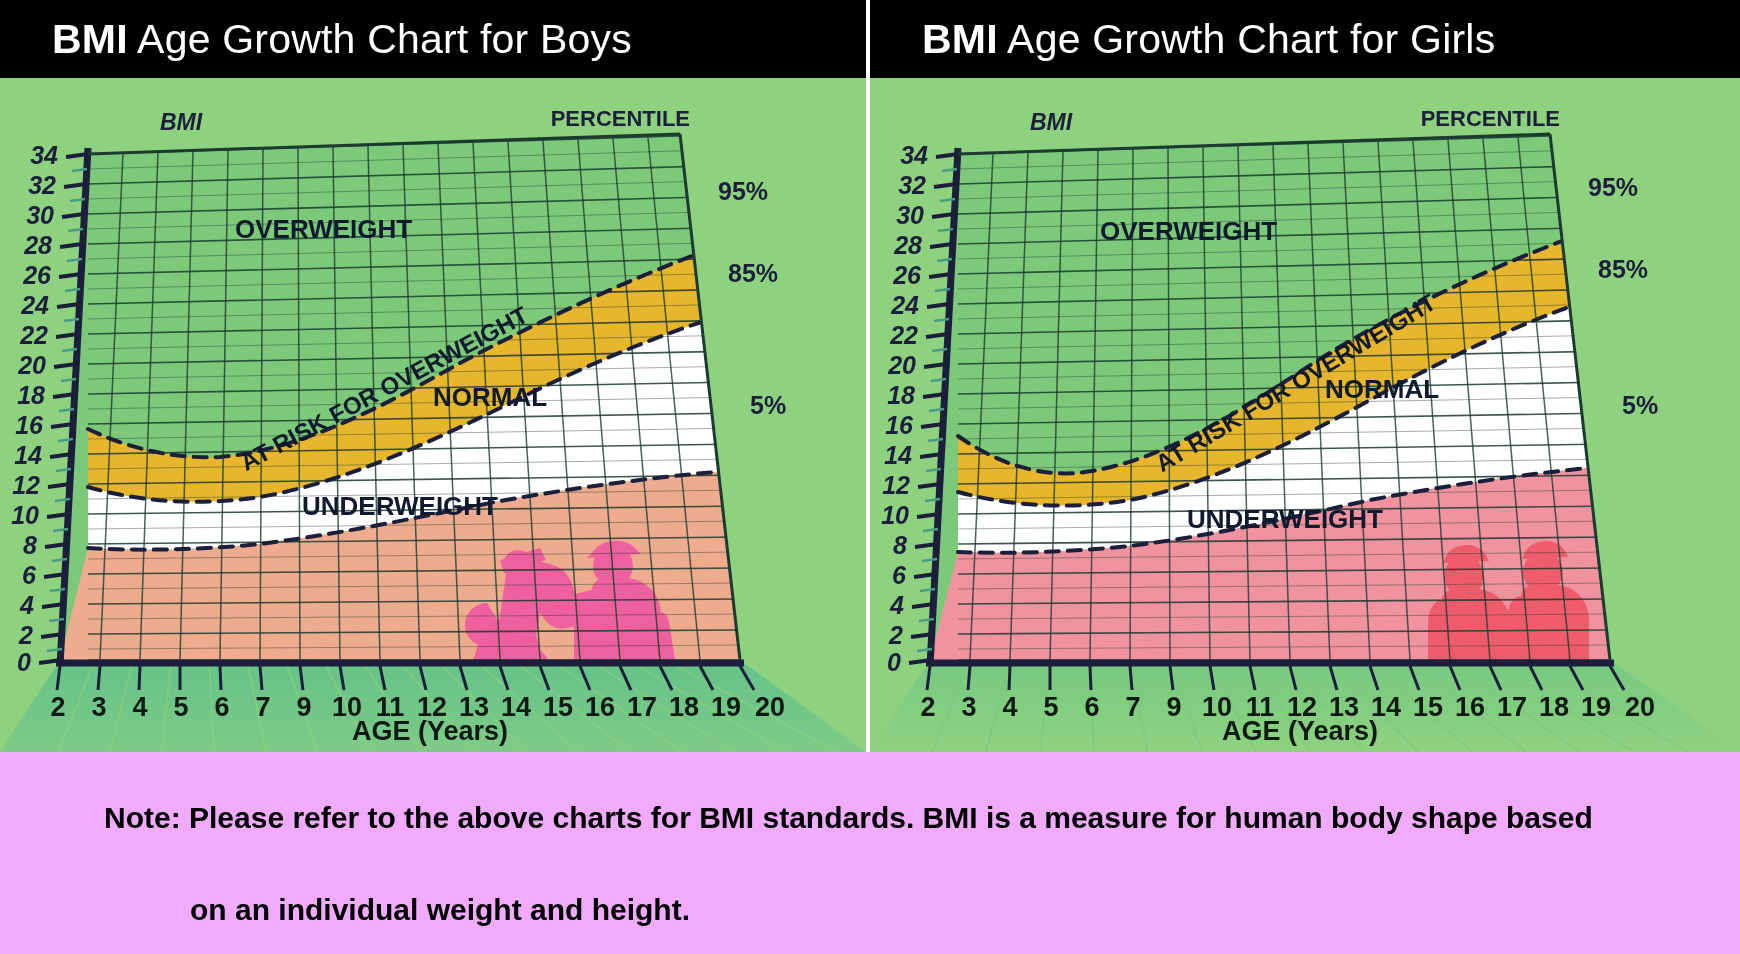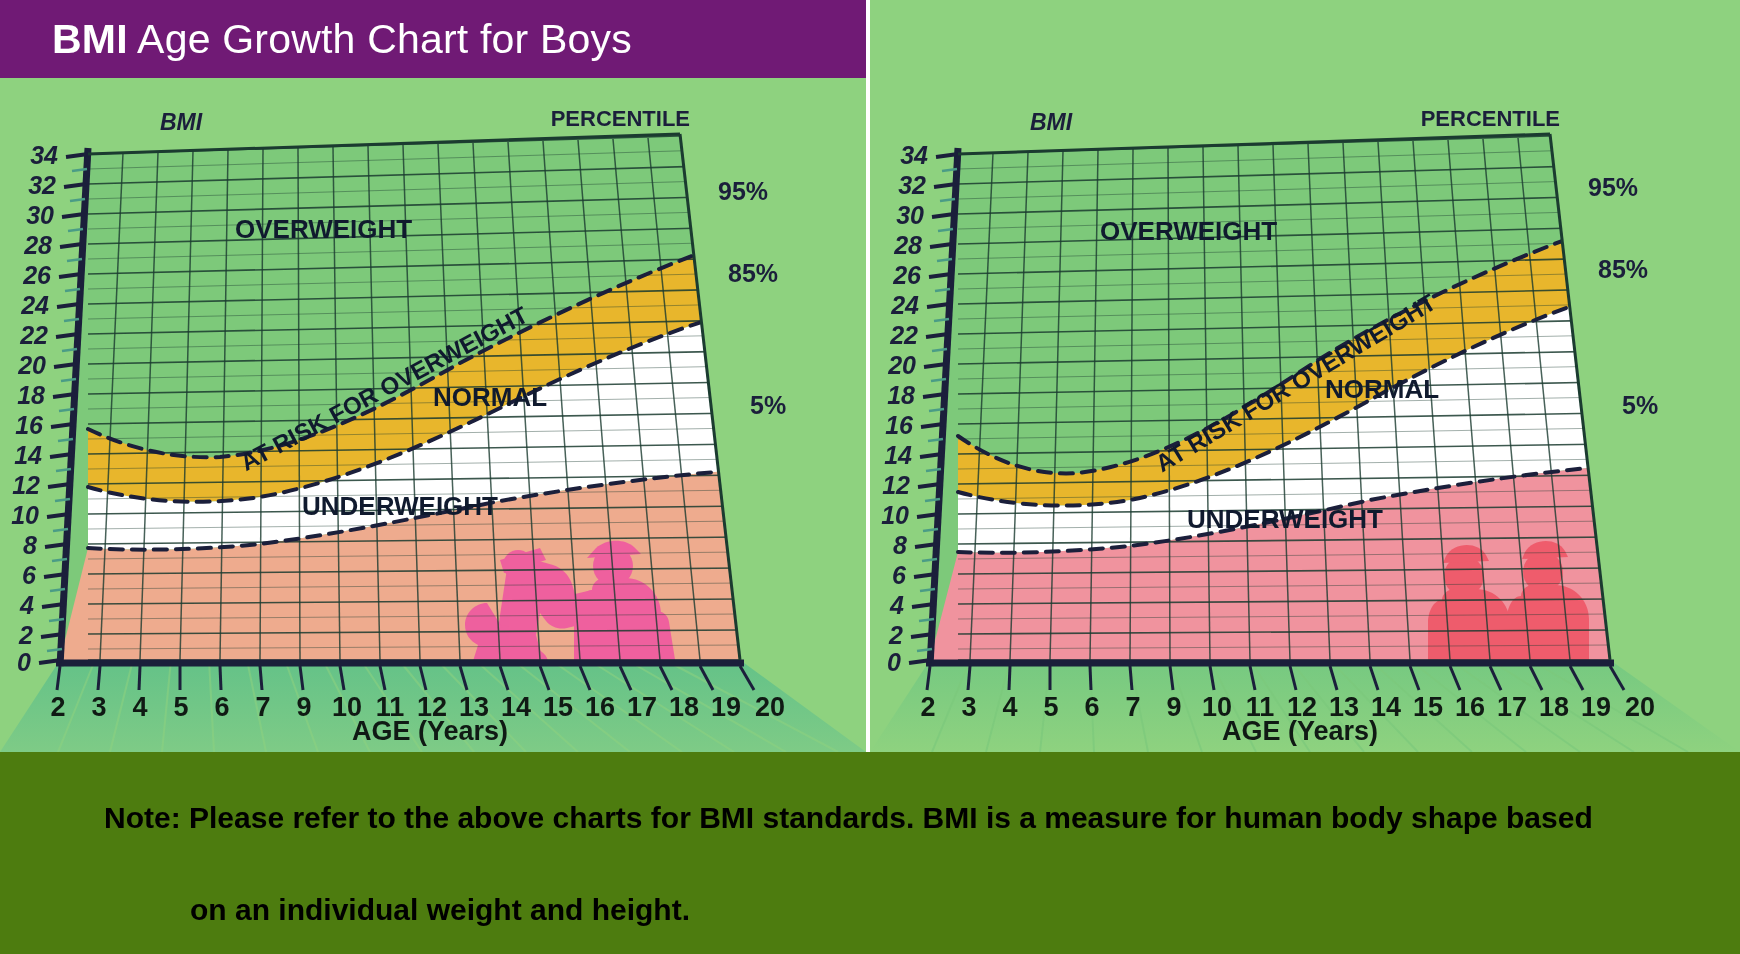--- a/index.html
+++ b/index.html
@@ -9,34 +9,34 @@
   }
   .sheet{position:relative;width:1740px;height:954px;background:#ffffff;}
 
   
   .panels{position:absolute;left:0;top:0;width:1740px;height:752px;display:flex;}
   .panel{position:relative;width:870px;height:752px;overflow:hidden;background:#8ed27f;}
   .panel.left{border-right:4px solid #ffffff;width:866px;}
 
   .titlebar{
     position:absolute;left:0;top:0;width:100%;height:78px;
-    background:#701a75;color:#ffffff;
+    background:#000000;color:#ffffff;
     display:flex;align-items:center;
   }
   .titlebar .t-inner{padding-left:52px;font-size:41px;line-height:1;letter-spacing:.2px;
     font-family:"Liberation Sans", sans-serif;white-space:nowrap;}
   .titlebar .t-strong{font-weight:bold;}
   .titlebar .t-rest{font-weight:normal;}
 
   .plotarea{position:absolute;left:0;top:78px;width:100%;height:674px;background:#8ed27f;}
   .plotarea svg{display:block;width:100%;height:100%;}
 
   
   .note{
-    position:absolute;left:0;top:752px;width:1740px;height:202px;background:#4d7c0f;
+    position:absolute;left:0;top:752px;width:1740px;height:202px;background:#f0abfc;
     box-sizing:border-box;padding:44px 120px 0 104px;
   }
   .note p{
     margin:0;font-size:30px;font-weight:bold;color:#000000;line-height:1.45;
     font-family:"Liberation Sans", sans-serif;text-indent:0;
   }
   .note p .ln2{display:block;padding-left:86px;margin-top:48px;}
 </style>
 </head>
 <body>
@@ -328,20 +328,25 @@
             <text x="642" y="638">17</text>
             <text x="684" y="638">18</text>
             <text x="726" y="638">19</text>
             <text x="770" y="638">20</text>
           </g>
         </svg>
       </div>
     </div>
 
     <div class="panel">
+      <div class="titlebar">
+        <div class="t-inner">
+          <span class="t-strong">BMI</span><span class="t-rest"> Age Growth Chart for Girls</span>
+        </div>
+      </div>
 
       <div class="plotarea">
         <svg viewBox="0 0 870 674" preserveAspectRatio="none">
           <defs>
             <clipPath id="clipG">
               <polygon points="88,76 680,56 740,582 60,582"></polygon>
             </clipPath>
             <linearGradient id="floorG" x1="0" y1="0" x2="0" y2="1">
               <stop offset="0%" stop-color="#76c981"></stop>
               <stop offset="100%" stop-color="#8ed27f"></stop>

